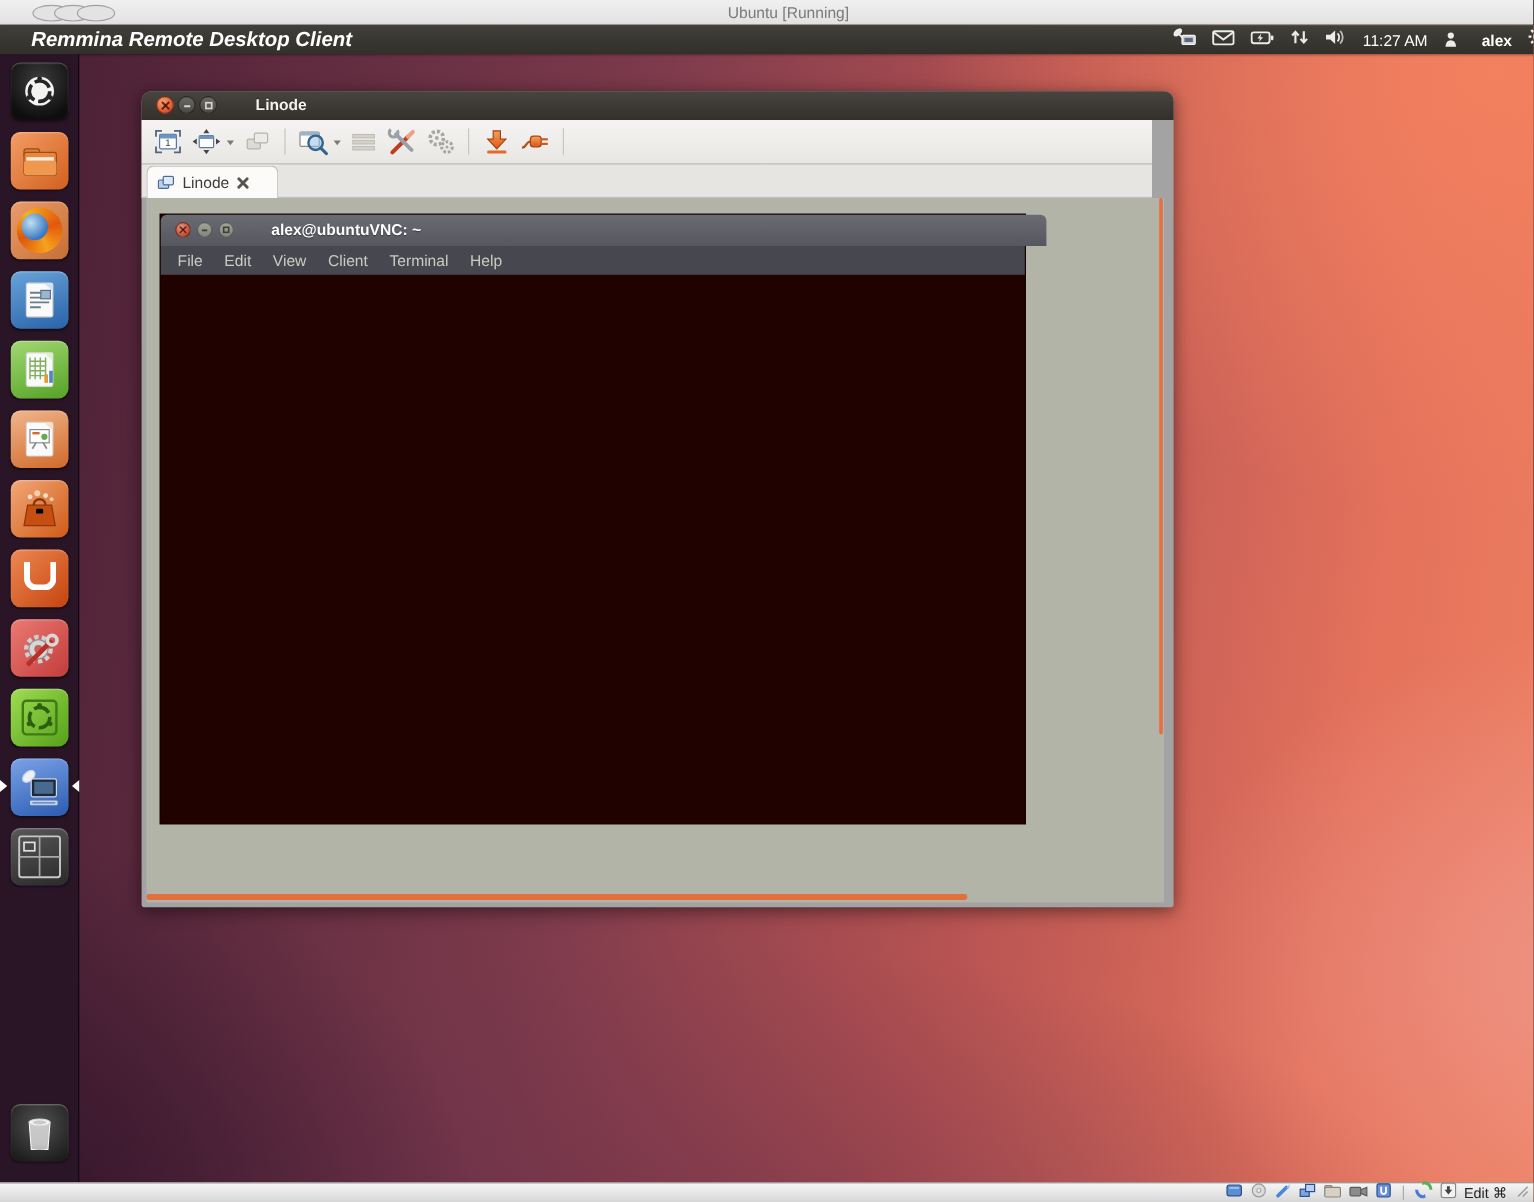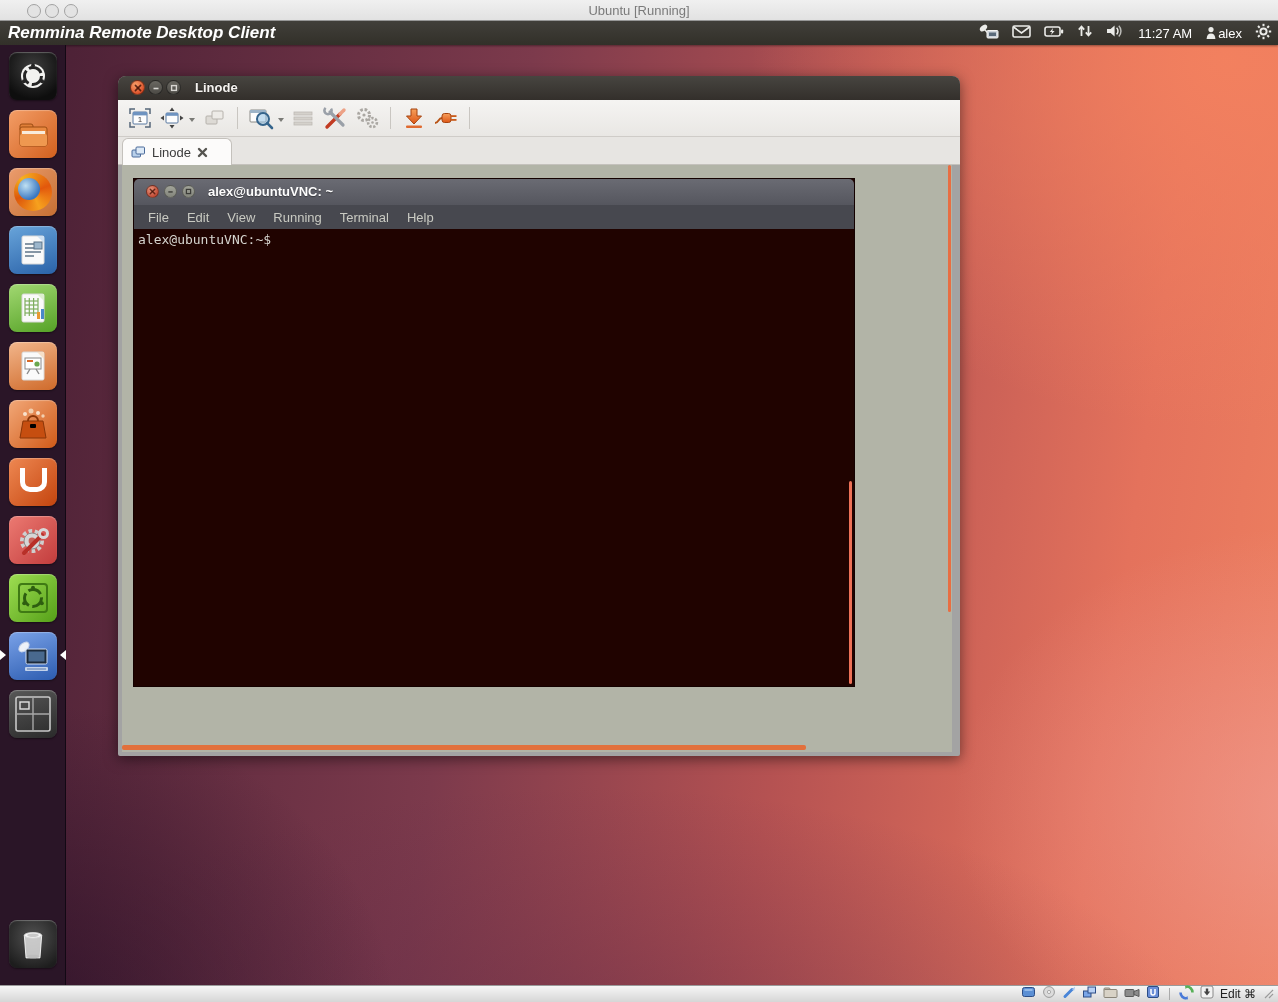--- a/index.html
+++ b/index.html
@@ -1,18 +1,18 @@
 <!DOCTYPE html>
 <html><head>
 <meta charset="utf-8">
 <style>
   html,body{margin:0;padding:0;}
   body{width:1278px;height:1002px;overflow:hidden;position:relative;
        font-family:"Liberation Sans",sans-serif;background:#000;}
-  .a{position:absolute;}
+  .a{position:absolute;padding-left:18px;}
   
   #wallpaper{left:0;top:21px;width:1278px;height:981px;
     background:
       radial-gradient(720px 560px at 96% 4%, rgba(243,129,95,.95), rgba(243,129,95,0) 66%),
       radial-gradient(560px 430px at 103% 80%, rgba(240,162,158,.60), rgba(240,162,158,0) 65%),
       radial-gradient(640px 520px at 0% 102%, rgba(38,15,38,.80), rgba(38,15,38,0) 62%),
       radial-gradient(900px 420px at 46% 108%, rgba(92,40,70,.55), rgba(92,40,70,0) 70%),
       linear-gradient(98deg,#4c2136 4%,#7c3a4c 38%,#b55252 62%,#e4725c 85%,#ee8060 100%);}
   
   #macbar{left:0;top:0;width:1278px;height:21px;background:linear-gradient(#f0f0f0,#e2e2e2);
@@ -121,21 +121,21 @@
       </svg>
     </span>
     <span>
       <svg width="19" height="16" viewBox="0 0 19 16">
         <polygon points="1,6 4.6,6 8.6,2.4 8.6,13.6 4.6,10 1,10" fill="#ecece9"></polygon>
         <path d="M10.6 4.8 A4.6 4.6 0 0 1 10.6 11.4" fill="none" stroke="#ecece9" stroke-width="1.5"></path>
         <path d="M12.8 2.8 A7.6 7.6 0 0 1 12.8 13.4" fill="none" stroke="#bdbdb9" stroke-width="1.5"></path>
       </svg>
     </span>
     <span class="txt">11:27 AM</span>
-    <span style="display:flex;align-items:center;gap:1px;">
+    <span style="display:flex;align-items:center;gap:20px;font-weight:bold;">
       <svg width="12" height="14" viewBox="0 0 10 14">
         <circle cx="5" cy="3.6" r="2.6" fill="#ecece9"></circle>
         <path d="M0.6 13 Q1 7.6 5 7.6 Q9 7.6 9.4 13 Z" fill="#ecece9"></path>
       </svg>
       <span class="txt">alex</span>
     </span>
     <span>
       <svg width="17" height="17" viewBox="0 0 17 17">
         <circle cx="8.5" cy="8.5" r="3.1" fill="none" stroke="#ecece9" stroke-width="2"></circle>
         <g stroke="#ecece9" stroke-width="2">
@@ -441,27 +441,23 @@
           <svg width="7" height="7" viewBox="0 0 8 8">
               <rect x="1.6" y="1.6" width="4.8" height="4.8" fill="none" stroke="#3c3c38" stroke-width="1.4"></rect>
             </svg>
         </span>
         <span class="t a">alex@ubuntuVNC: ~</span>
       </div>
       <div id="termmenu" class="a">
         <span>File</span>
         <span>Edit</span>
         <span>View</span>
-        <span>Running</span>
+        <span>Client</span>
         <span>Terminal</span>
         <span>Help</span>
-      </div>
-      <div id="termbody" class="a">
-        <span id="prompt" class="a">alex@ubuntuVNC:~$</span>
-        <div class="oscroll" style="right:2px;top:252px;width:3px;height:203px;background:#ed7157;"></div>
       </div>
     </div>
 
     <div class="oscroll" style="right:1px;top:0;width:3px;height:447px;"></div>
     <div class="oscroll" style="left:0;bottom:2px;width:684px;height:5px;background:#e2703c;"></div>
   </div>
 </div>
 
 <div id="vboxbar" class="a">
   <span>

